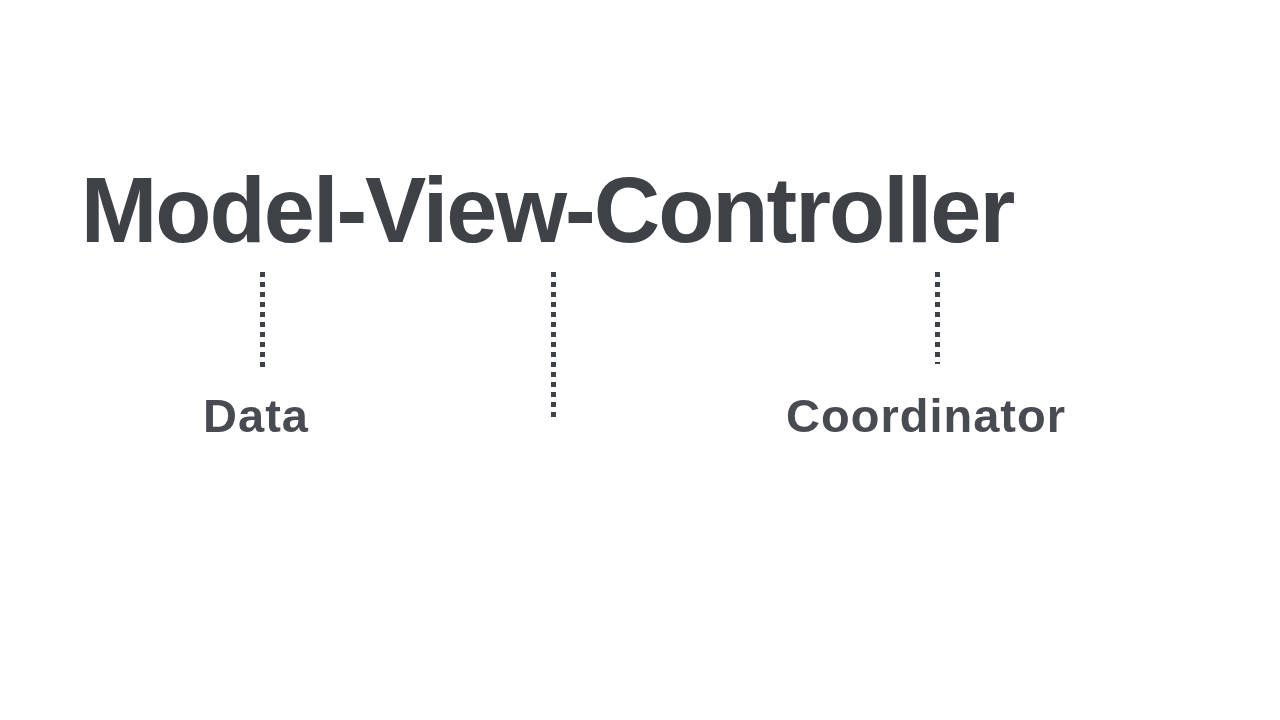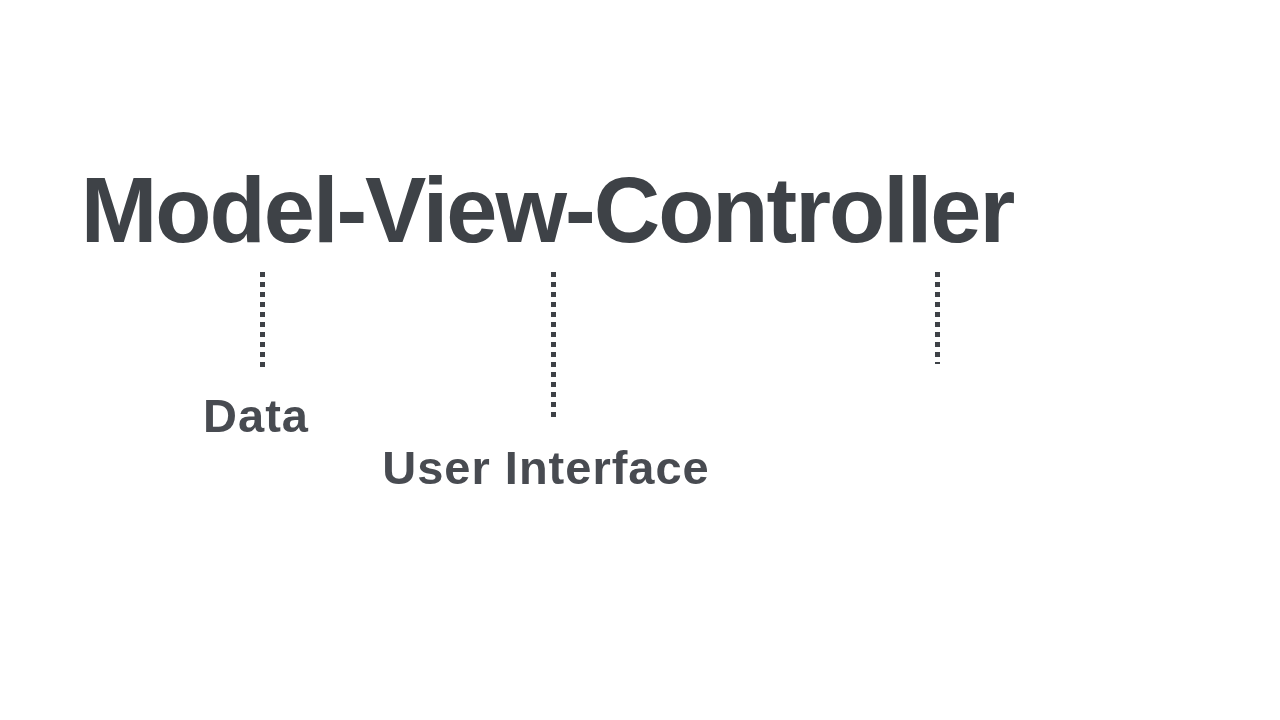--- a/index.html
+++ b/index.html
@@ -59,14 +59,14 @@
 <body>
 
 <div class="stage">
   <h1 class="title">Model-View-Controller</h1>
 
   <div class="connector c1"></div>
   <div class="connector c2"></div>
   <div class="connector c3"></div>
 
   <div class="label l1">Data</div>
-  <div class="label l2">User Interface</div>
+  <div class="label l3">Coordinator</div>
 </div>
 
 </body></html>

